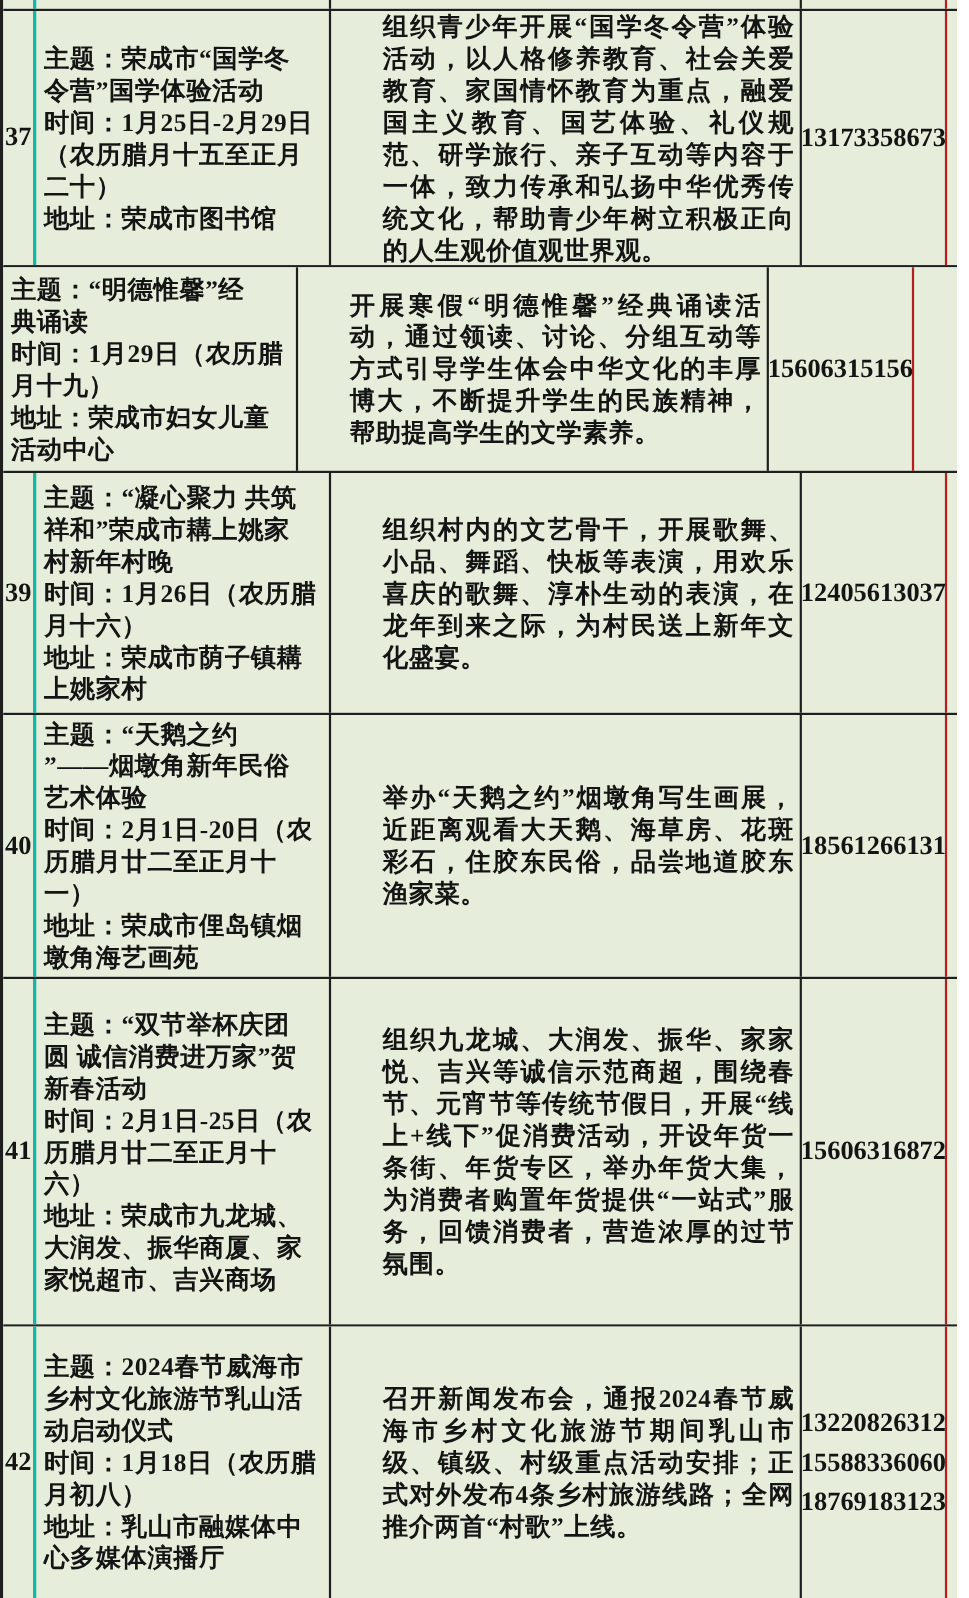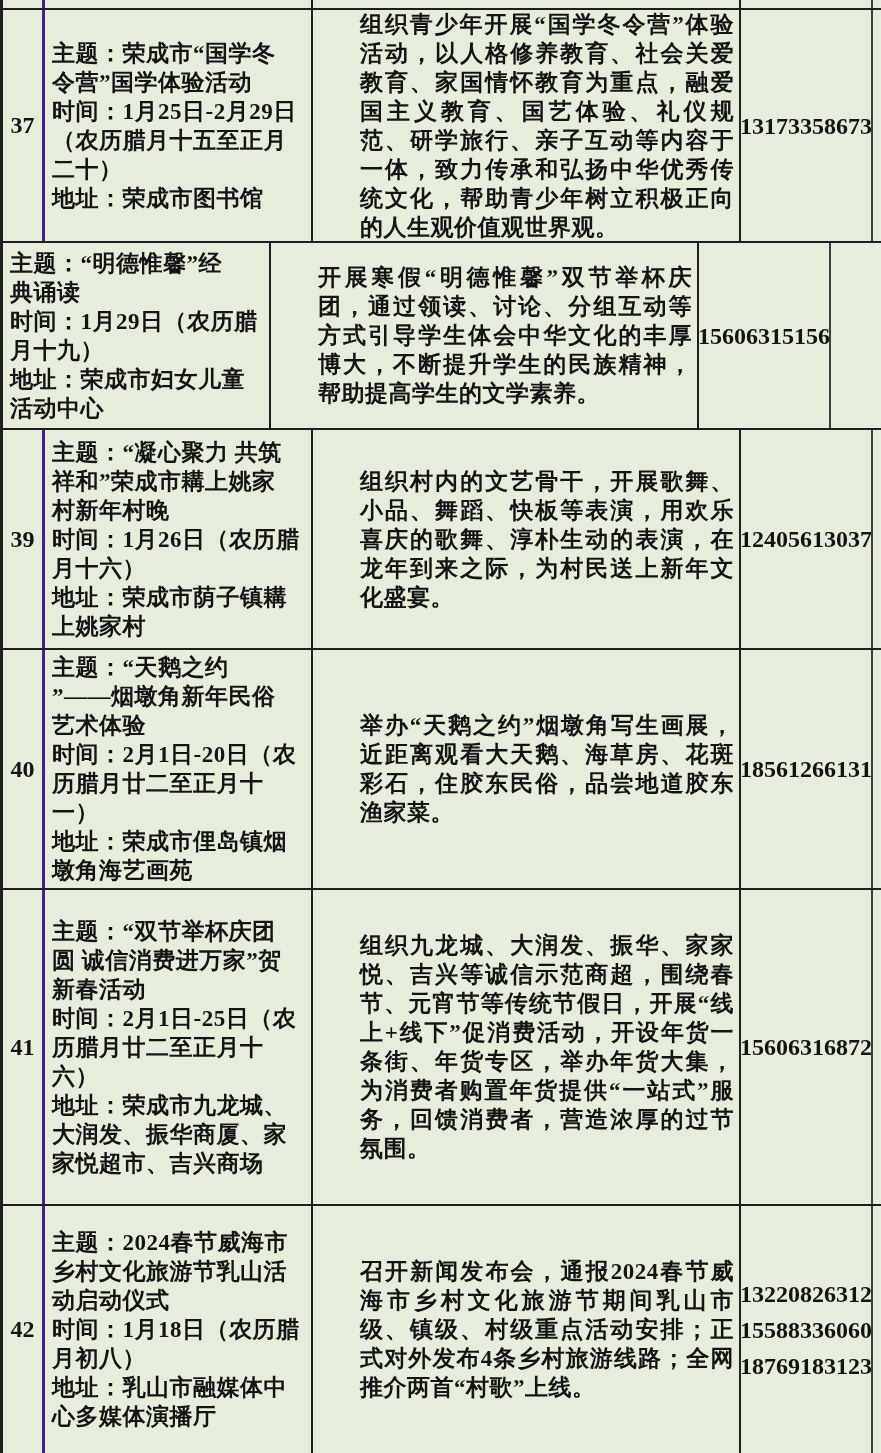--- a/index.html
+++ b/index.html
@@ -12,21 +12,21 @@
     position:absolute;left:0;top:0;
     border-left:3px solid #1e1e1e;
   }
   .trow{
     display:flex;
     background:#e6eedb;
     border-bottom:2px solid #1e1e1e;
   }
   .cell{box-sizing:border-box;flex:none;}
   .c-num{
-    width:42px;border-right:3px solid #4c1d95;
+    width:30px;border-right:3px solid #14b8a6;
     display:flex;align-items:center;justify-content:center;
     font-size:24px;
   }
   .c-theme{
     width:268px;border-right:2px solid #1e1e1e;
     display:flex;flex-direction:column;justify-content:center;
     padding:0 2px 0 7px;
   }
   .theme-text{
     white-space:pre-line;
@@ -36,21 +36,21 @@
     width:388px;border-right:2px solid #1e1e1e;
     display:flex;flex-direction:column;justify-content:center;
     padding:0 5px 0 7px;
     margin-left:40px;
   }
   .desc-text{
     font-size:23px;line-height:29px;letter-spacing:.5px;
     text-align:justify;
   }
   .c-phone{
-    width:132px;border-right:2px solid #404040;
+    width:132px;border-right:2px solid #b91c1c;
     display:flex;align-items:center;justify-content:center;
     font-size:24px;text-align:center;white-space:pre-line;line-height:36px;
   }
   .c-sliver{width:9px;}
   .r0{height:8px;}
   .r1{height:231px;}
   .r2{height:185px;}
   .r3{height:218px;}
   .r4{height:238px;}
   .r5{height:314px;}
@@ -89,21 +89,21 @@
   <div class="trow r2">
     <div class="cell c-theme">
       <div class="theme-text">主题：“明德惟馨”经
 典诵读
 时间：1月29日（农历腊
 月十九）
 地址：荣成市妇女儿童
 活动中心</div>
     </div>
     <div class="cell c-desc">
-      <div class="desc-text">开展寒假“明德惟馨”双节举杯庆团，通过领读、讨论、分组互动等方式引导学生体会中华文化的丰厚博大，不断提升学生的民族精神，帮助提高学生的文学素养。</div>
+      <div class="desc-text">开展寒假“明德惟馨”经典诵读活动，通过领读、讨论、分组互动等方式引导学生体会中华文化的丰厚博大，不断提升学生的民族精神，帮助提高学生的文学素养。</div>
     </div>
     <div class="cell c-phone">15606315156</div>
     <div class="cell c-sliver"></div>
   </div>
 
   <div class="trow r3">
     <div class="cell c-num">39</div>
     <div class="cell c-theme">
       <div class="theme-text">主题：“凝心聚力 共筑
 祥和”荣成市耩上姚家

